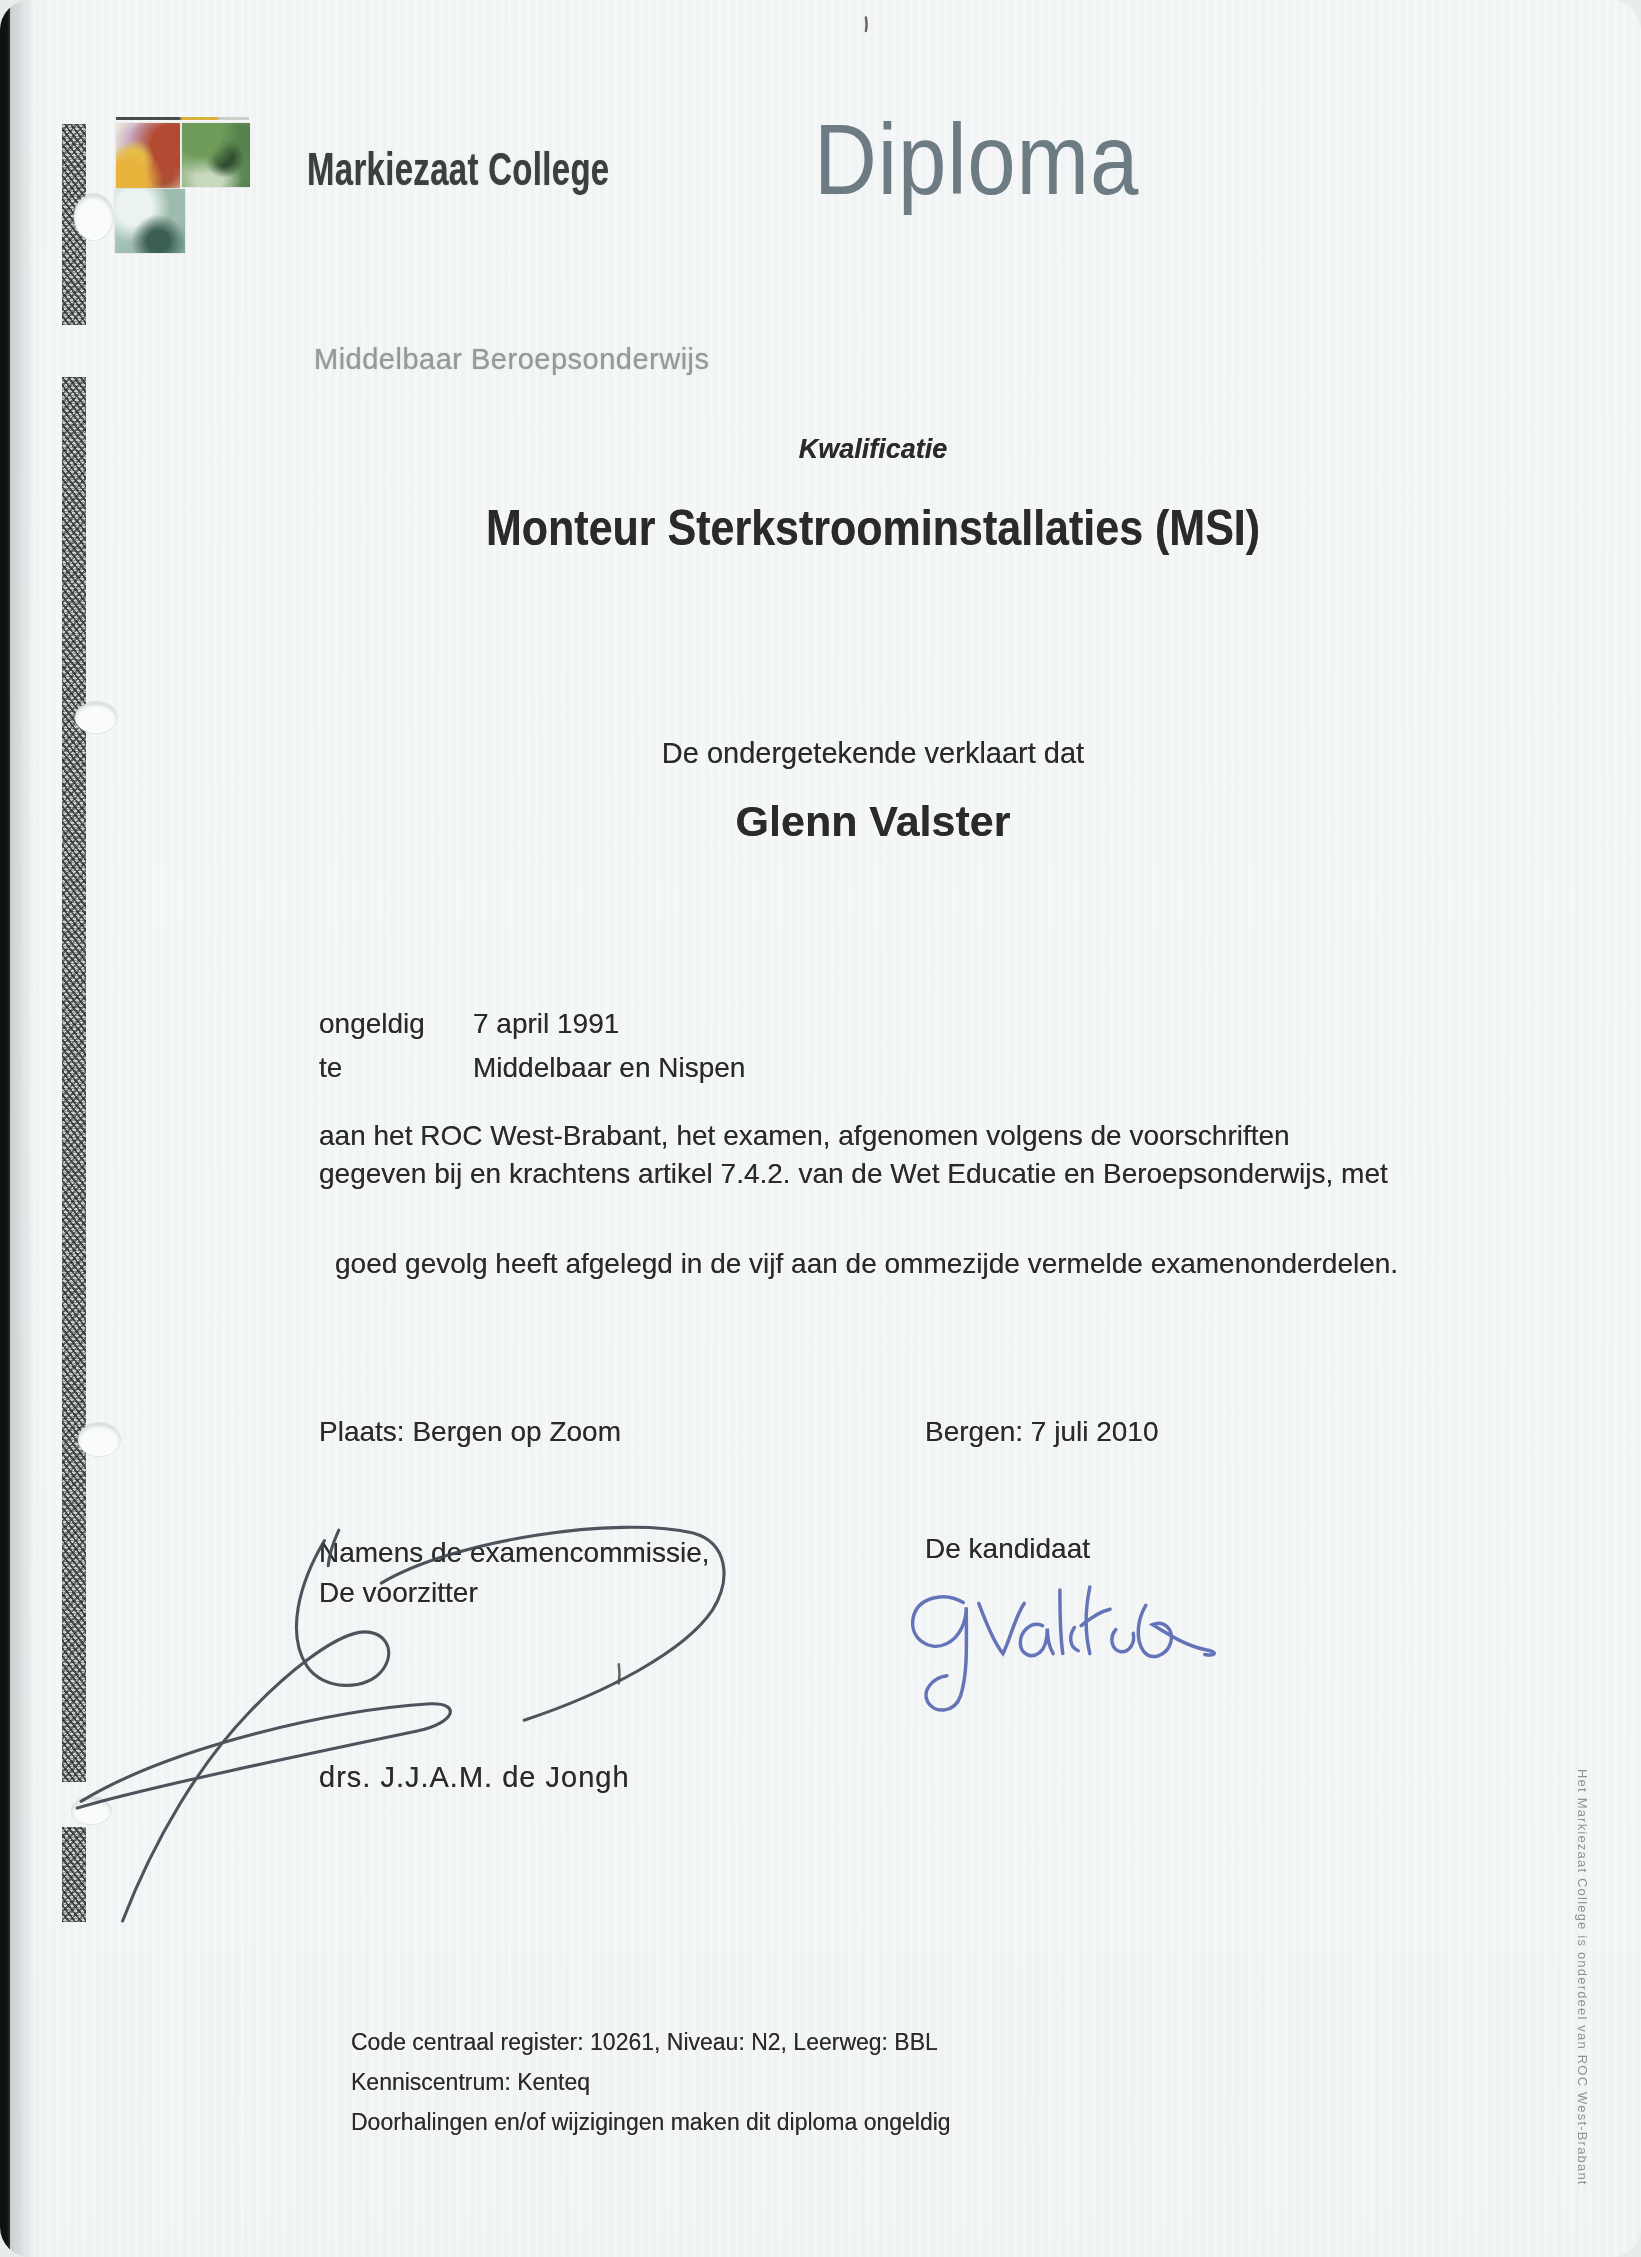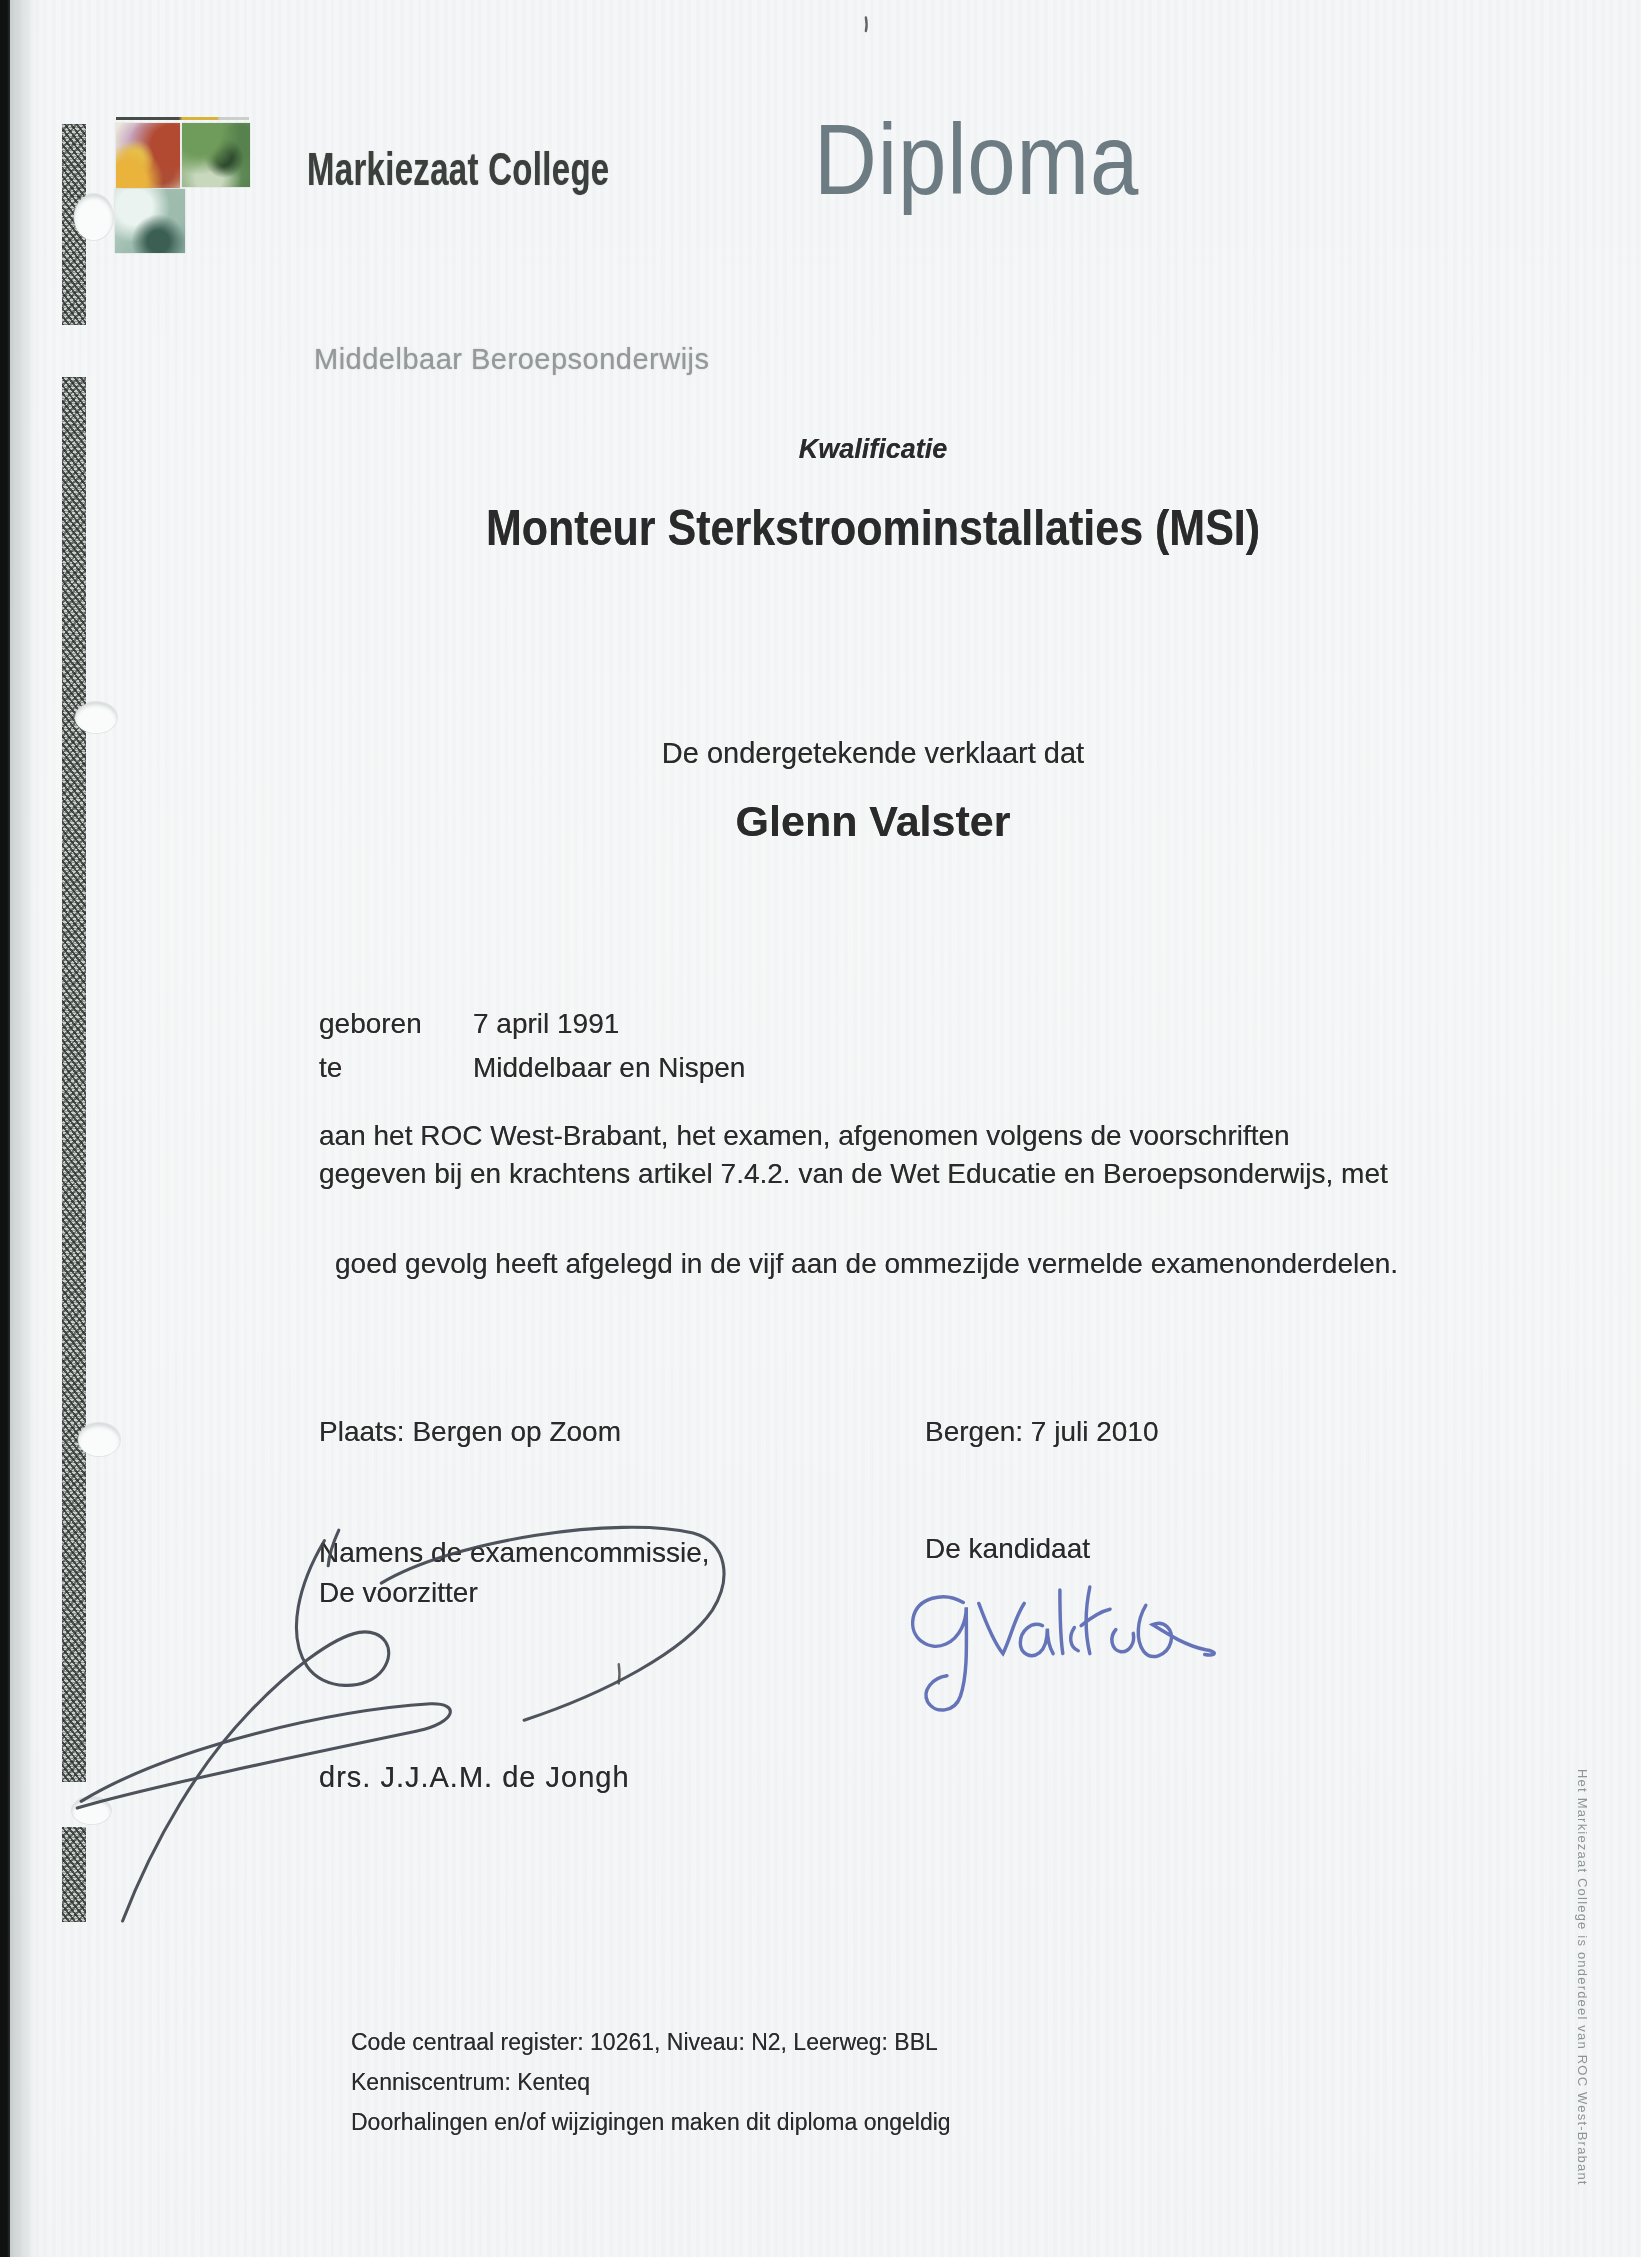--- a/index.html
+++ b/index.html
@@ -3,20 +3,21 @@
 <meta charset="utf-8">
 <style>
   html,body{margin:0;padding:0;background:#e9ecec;}
   #page{
     position:relative;width:1641px;height:2257px;overflow:hidden;
     background:
       repeating-linear-gradient(90deg, rgba(210,218,220,0.10) 0 3.9px, rgba(255,255,255,0) 3.9px 8.7px),
       linear-gradient(180deg,#f4f6f7 0%, #f6f8f8 40%, #f3f5f6 100%);
     font-family:"Liberation Sans","DejaVu Sans",sans-serif;
     color:#262626;
+    border-radius:30px;
   }
   .abs{position:absolute;}
   
   #scan-edge{left:0;top:0;width:9.7px;height:2257px;background:linear-gradient(90deg,#101211 0 70%,#2c2f2e);}
   #scan-shadow{left:9.7px;top:0;width:41px;height:2257px;background:linear-gradient(90deg,rgba(150,158,160,0.45),rgba(230,234,235,0.15) 60%,rgba(255,255,255,0));}
   
   .strip{
     left:62px;width:24px;
     background-color:#c9cfcb;
     background-image:
@@ -116,21 +117,21 @@
   <div class="abs" id="edu-type">Middelbaar Beroepsonderwijs</div>
 
   <div class="abs center-col ink" id="kwalificatie">Kwalificatie</div>
   <div class="abs center-col ink" id="qual-title">
     <span class="squeeze">Monteur Sterkstroominstallaties (MSI)</span>
   </div>
 
   <div class="abs center-col ink" id="decl-intro">De ondergetekende verklaart dat</div>
   <div class="abs center-col ink" id="candidate-name">Glenn Valster</div>
 
-  <div class="abs label-col ink" id="born-label">geboren</div>
+  <div class="abs label-col ink" id="born-label">ongeldig</div>
   <div class="abs value-col ink" id="born-value">7 april 1991</div>
   <div class="abs label-col ink" id="born-place-label">te</div>
   <div class="abs value-col ink" id="born-place-value">Middelbaar en Nispen</div>
 
   <div class="abs bodyline ink" id="body-l1">aan het ROC West-Brabant, het examen, afgenomen volgens de voorschriften</div>
   <div class="abs bodyline ink" id="body-l2">gegeven bij en krachtens artikel 7.4.2. van de Wet Educatie en Beroepsonderwijs, met</div>
   <div class="abs bodyline ink" id="body-l3">goed gevolg heeft afgelegd in de vijf aan de ommezijde vermelde examenonderdelen.</div>
 
   <div class="abs ink" id="issue-place">
     <span>Plaats:</span>

